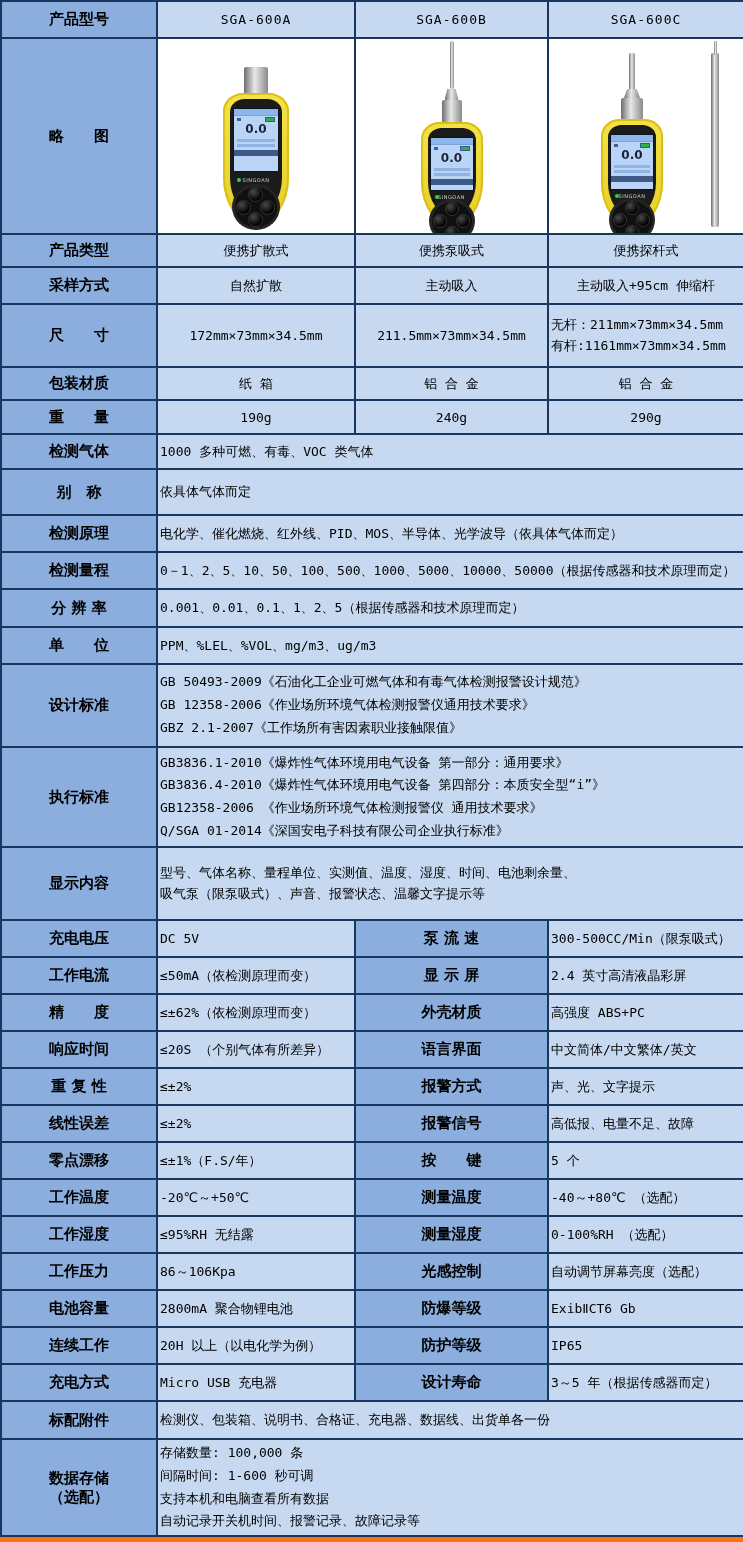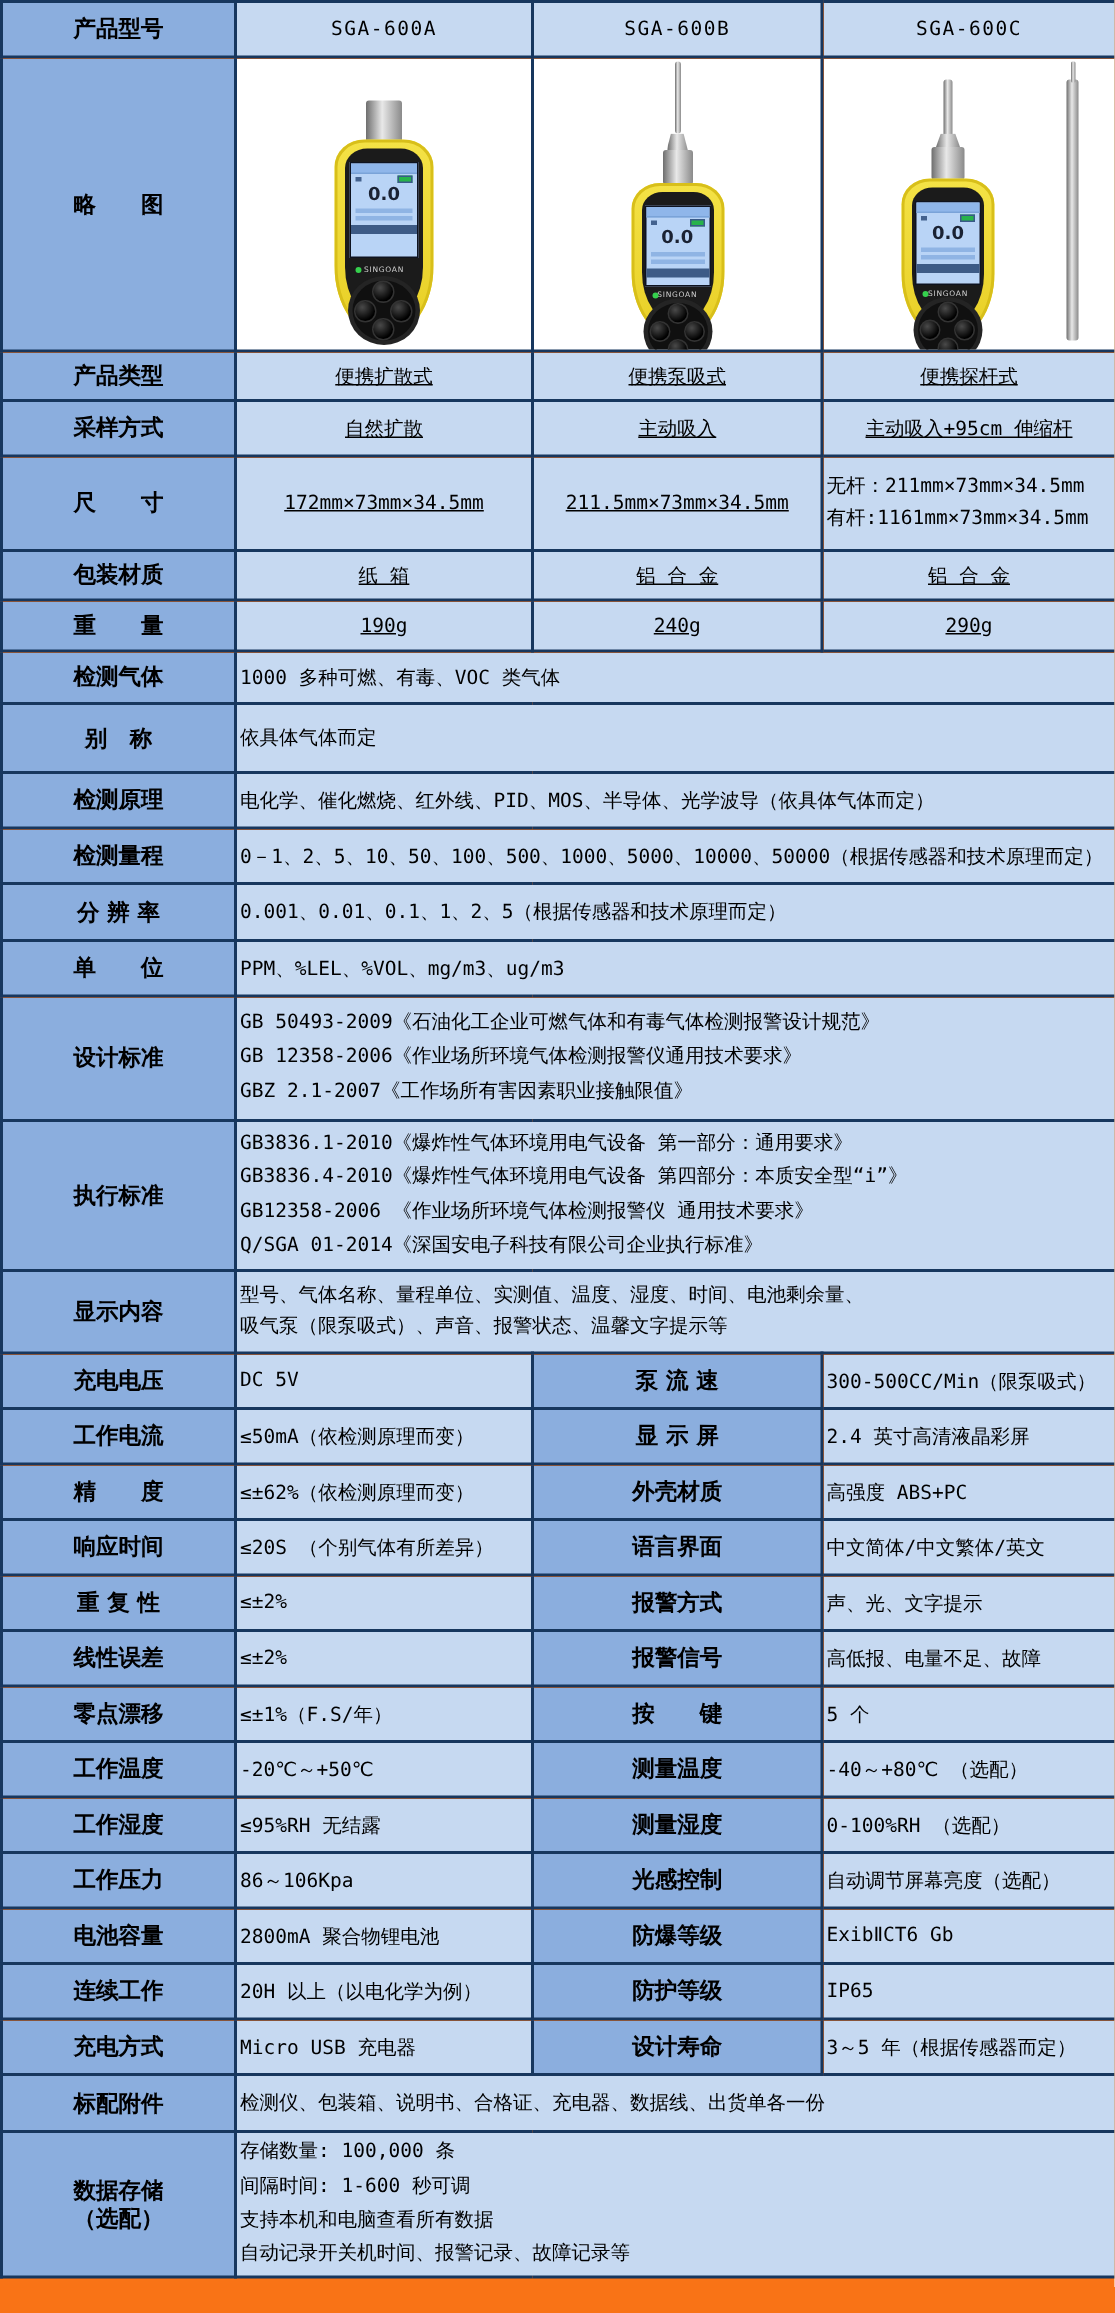--- a/index.html
+++ b/index.html
@@ -3,21 +3,21 @@
 <meta charset="utf-8">
 <style>
   html,body{margin:0;padding:0;background:#fff;}
   .sheet{width:743px;height:1542px;background:#f97316;overflow:hidden;
          font-family:"DejaVu Sans",sans-serif;color:#000;}
   table.spec{border-collapse:collapse;width:743px;table-layout:fixed;}
   table.spec th,table.spec td{border:2px solid #17375E;overflow:hidden;vertical-align:middle;}
   th.h{background:#8BAEDE;font-weight:bold;font-size:15px;text-align:center;
        font-family:"DejaVu Sans",sans-serif;padding:2px;}
   td.v{background:#C6D9F1;font-size:13px;font-family:"DejaVu Sans Mono","DejaVu Sans",monospace;}
-  td.vc{text-align:center;padding:2px 4px;text-decoration:underline;}
+  td.vc{text-align:center;padding:2px 4px;}
   td.vl{text-align:left;padding:2px 2px;}
   td.img-cell{background:#fff;padding:0;}
   .line{line-height:1.75;}
   .two-line div{line-height:1.55;}
   .model{font-size:15px;letter-spacing:1px;text-align:center;}
 
   
   .device{position:relative;width:100%;height:194px;}
   .metal{background:linear-gradient(90deg,#6e6e6e,#e8e8e8 45%,#8a8a8a);}
   .cyl{position:absolute;left:50%;transform:translateX(-50%);border-radius:2px;}
@@ -285,21 +285,21 @@
 <tr style="height:100px">
   <th class="h">执行标准</th>
   <td class="v vl" colspan="3">
     <div class="line">GB3836.1-2010《爆炸性气体环境用电气设备  第一部分：通用要求》</div>
     <div class="line">GB3836.4-2010《爆炸性气体环境用电气设备  第四部分：本质安全型“i”》</div>
     <div class="line">GB12358-2006 《作业场所环境气体检测报警仪  通用技术要求》</div>
     <div class="line">Q/SGA 01-2014《深国安电子科技有限公司企业执行标准》</div>
   </td>
 </tr>
 
-<tr style="height:55px">
+<tr style="height:73px">
   <th class="h">显示内容</th>
   <td class="v vl two-line" colspan="3">
     <div>型号、气体名称、量程单位、实测值、温度、湿度、时间、电池剩余量、</div>
     <div>吸气泵（限泵吸式）、声音、报警状态、温馨文字提示等</div>
   </td>
 </tr>
 
 <tr style="height:37px">
   <th class="h">充电电压</th>
   <td class="v vl">DC 5V</td>

